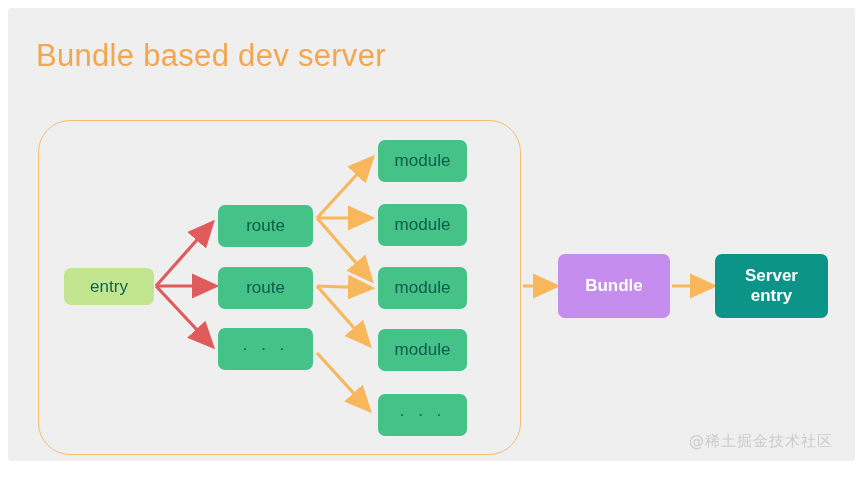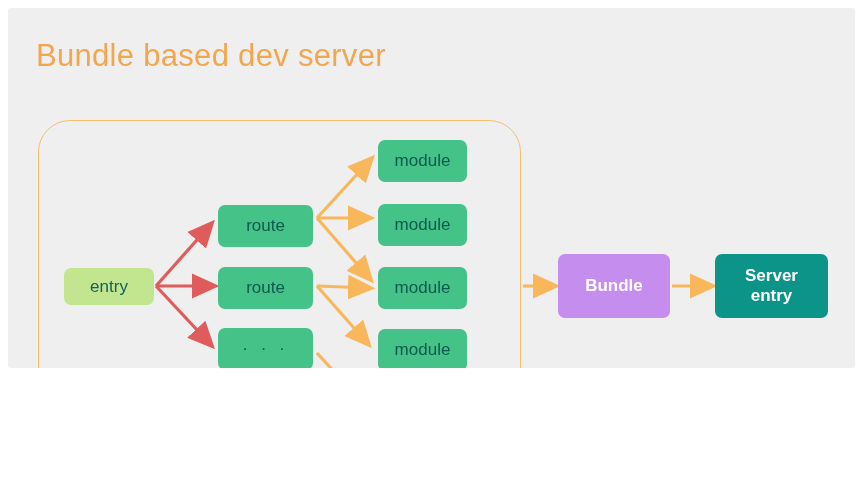--- a/index.html
+++ b/index.html
@@ -11,21 +11,21 @@
     width: 863px;
     height: 500px;
     font-family: "Liberation Sans", sans-serif;
     overflow: hidden;
   }
   #slide {
     position: absolute;
     left: 8px;
     top: 8px;
     width: 847px;
-    height: 360px;
+    height: 453px;
     background: #efefef;
     border-radius: 3px;
     overflow: hidden;
   }
   #title {
     position: absolute;
     left: 28px;
     top: 30px;
     font-size: 31px;
     font-weight: 400;
@@ -186,14 +186,15 @@
 
   <div class="node node-bundle" style="left:550px; top:246px; width:112px; height:64px;">
     <span>Bundle</span>
   </div>
 
   <div class="node node-server" style="left:707px; top:246px; width:113px; height:64px; flex-direction:column;">
     <span>Server</span>
     <span>entry</span>
   </div>
 
+  <div id="watermark">@稀土掘金技术社区</div>
 
 </div>
 
 </body></html>

